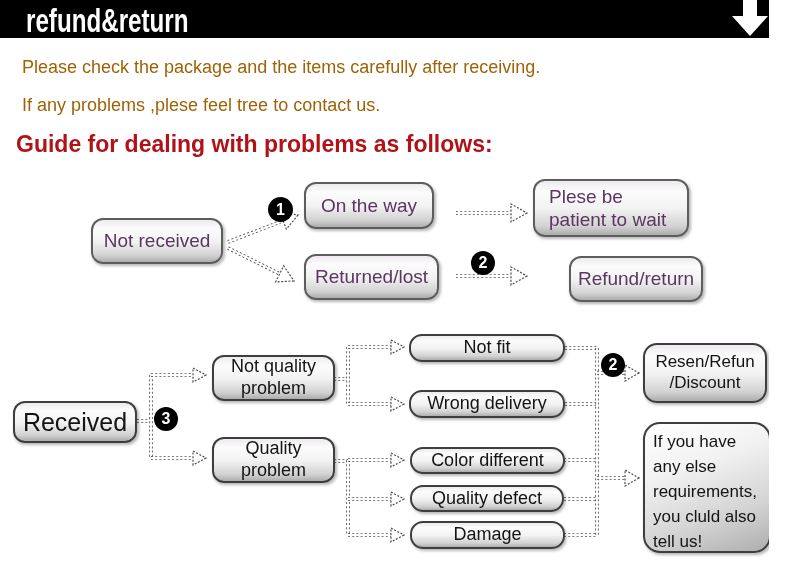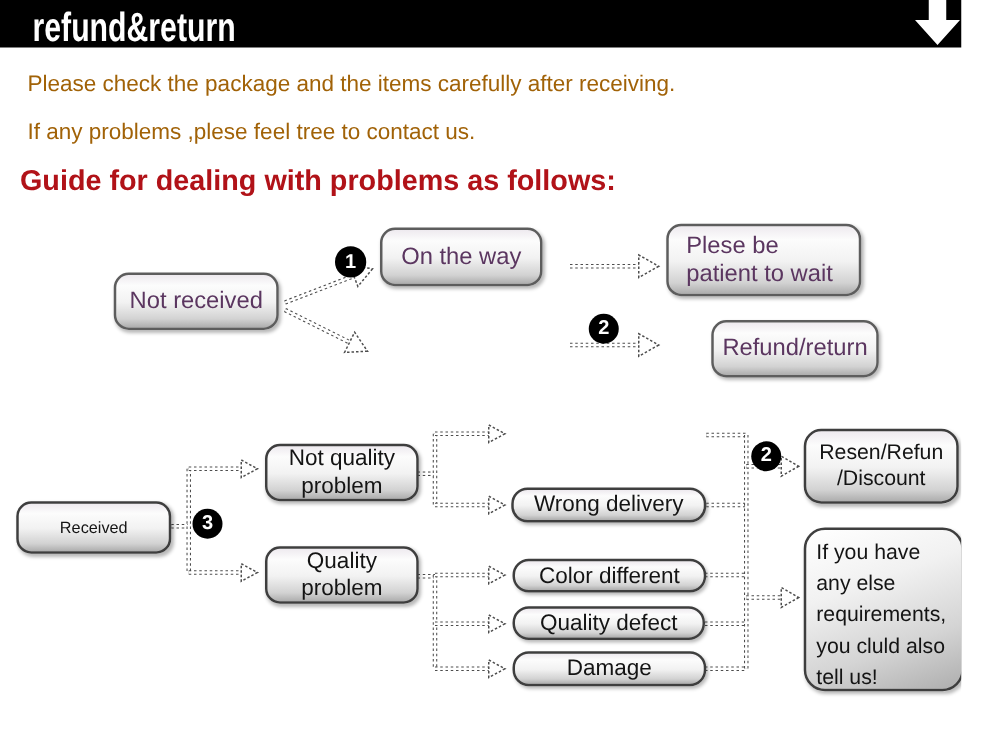--- a/index.html
+++ b/index.html
@@ -33,21 +33,21 @@
     box-shadow:1.5px 2px 3px rgba(0,0,0,0.28);
     line-height:1.22;
   }
   .flow1{color:var(--purple,#5b3660);font-size:19px;border:2px solid #5d5d5d;}
   .flow2{color:#141414;font-size:18px;border:2px solid #3e3e3e;}
   #n-not-received{left:91px;top:218px;width:132px;height:46px;}
   #n-on-the-way{left:304px;top:182px;width:130px;height:47px;}
   #n-returned-lost{left:304px;top:254px;width:135px;height:46px;}
   #n-patient{left:533px;top:179px;width:156px;height:58px;justify-content:flex-start;text-align:left;padding-left:14px;}
   #n-refund-return{left:533px;top:256px;width:134px;height:46px;margin-left:36px;}
-  #n-received{left:13px;top:401px;width:124px;height:42px;font-size:13px;}
+  #n-received{left:13px;top:401px;width:124px;height:42px;font-size:25px;}
   #n-nqp{left:212px;top:355px;width:123px;height:46px;}
   #n-qp{left:212px;top:437px;width:123px;height:46px;}
   #n-not-fit{left:409px;top:334px;width:156px;height:28px;border-radius:13px;}
   #n-wrong{left:409px;top:390px;width:156px;height:28px;border-radius:13px;}
   #n-color{left:410px;top:447px;width:155px;height:27px;border-radius:13px;}
   #n-defect{left:410px;top:485px;width:154px;height:27px;border-radius:13px;}
   #n-damage{left:410px;top:521px;width:155px;height:28px;border-radius:13px;}
   #n-resen{left:643px;top:343px;width:124px;height:60px;font-size:17px;border-radius:14px;}
   #n-else{
     left:643px;top:422px;width:128px;height:131px;font-size:17px;line-height:25px;
@@ -141,29 +141,31 @@
       <path d="M597,373 L627,373" fill="none" stroke="#4d4d4d" stroke-width="3.6" stroke-dasharray="2 2.2"></path>
       <path d="M597,373 L627,373" fill="none" stroke="#ffffff" stroke-width="1.9"></path>
       <polygon points="639,373 625,381 625,365" fill="#ffffff" stroke="#4d4d4d" stroke-width="1.2" stroke-dasharray="2 1.6"></polygon>
       <path d="M597,478 L627,478" fill="none" stroke="#4d4d4d" stroke-width="3.6" stroke-dasharray="2 2.2"></path>
       <path d="M597,478 L627,478" fill="none" stroke="#ffffff" stroke-width="1.9"></path>
       <polygon points="639,478 625,486 625,470" fill="#ffffff" stroke="#4d4d4d" stroke-width="1.2" stroke-dasharray="2 1.6"></polygon>
     </svg>
 
   <div class="node flow1" id="n-not-received">Not received</div>
   <div class="node flow1" id="n-on-the-way">On the way</div>
+  <div class="node flow1" id="n-returned-lost">Returned/lost</div>
   <div class="node flow1" id="n-patient">Plese be
 patient to wait</div>
   <div class="node flow1" id="n-refund-return">Refund/return</div>
 
   <div class="node flow2" id="n-received">Received</div>
   <div class="node flow2" id="n-nqp">Not quality
 problem</div>
   <div class="node flow2" id="n-qp">Quality
 problem</div>
+  <div class="node flow2" id="n-not-fit">Not fit</div>
   <div class="node flow2" id="n-wrong">Wrong delivery</div>
   <div class="node flow2" id="n-color">Color different</div>
   <div class="node flow2" id="n-defect">Quality defect</div>
   <div class="node flow2" id="n-damage">Damage</div>
   <div class="node flow2" id="n-resen">Resen/Refun
 /Discount</div>
   <div class="node flow2" id="n-else">If you have
 any else
 requirements,
 you cluld also

